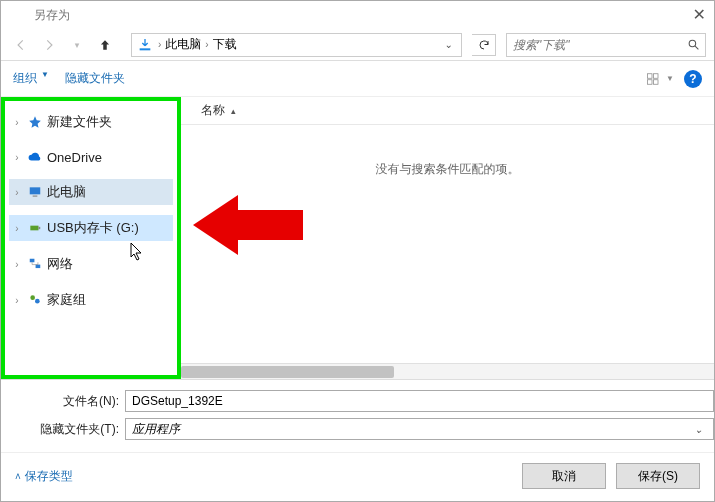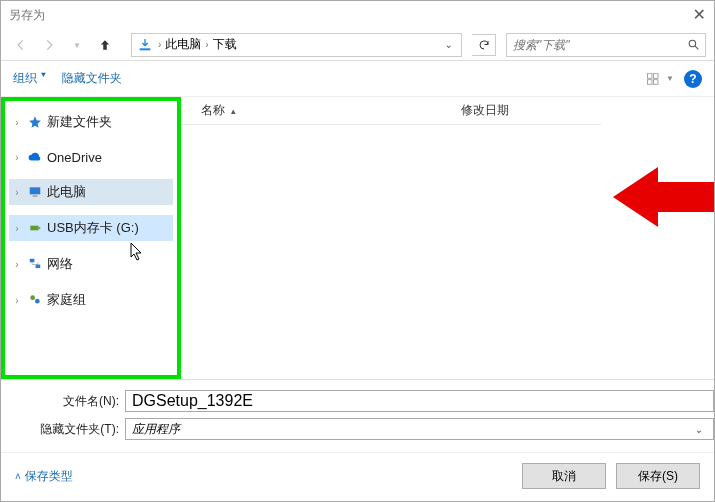--- a/index.html
+++ b/index.html
@@ -1,62 +1,62 @@
 <!DOCTYPE html>
 <html><head>
 <meta charset="utf-8">
 <style>
 * { margin: 0; padding: 0; box-sizing: border-box; }
 body { font-family: "Microsoft YaHei", "Segoe UI", sans-serif; font-size: 12px; background: #fff; color: #000; }
 .window { width: 715px; height: 502px; border: 1px solid #aaa; display: flex; flex-direction: column; position: relative; }
-.titlebar { height: 28px; display: flex; align-items: center; padding: 0 8px; color: #777; font-size: 12px; position: relative; }
+.titlebar { height: 28px; display: flex; align-items: center; padding: 0 8px; color: #777; font-size: 12px; position: relative; margin-left: 25px; }
 .titlebar .close { position: absolute; right: 8px; top: 4px; font-size: 16px; color: #555; }
 .navbar { height: 32px; display: flex; align-items: center; padding: 0 8px; gap: 4px; border-bottom: 1px solid #ddd; }
 .nav-btn { width: 24px; height: 24px; display: flex; align-items: center; justify-content: center; color: #888; }
 .nav-btn svg { width: 14px; height: 14px; }
 .up-arrow { color: #333; }
 .breadcrumb { flex: 1; height: 24px; border: 1px solid #ccc; margin: 0 6px 0 10px; display: flex; align-items: center; padding: 0 4px; gap: 2px; }
 .bc-icon { width: 18px; height: 18px; display: inline-flex; align-items: center; justify-content: center; }
 .bc-sep { color: #777; font-size: 10px; padding: 0 2px; }
 .bc-text { font-size: 12px; }
 .bc-dd { margin-left: auto; font-size: 10px; color: #555; padding-right: 4px; }
 .refresh-btn { width: 24px; height: 22px; border: 1px solid #ccc; border-left: none; display: flex; align-items: center; justify-content: center; color: #333; }
 .search-box { width: 200px; height: 24px; border: 1px solid #ccc; display: flex; align-items: center; margin-left: 6px; }
 .search-box input { flex: 1; border: none; outline: none; font-size: 12px; padding: 0 6px; color: #888; font-style: italic; }
 .search-btn { width: 24px; display: flex; align-items: center; justify-content: center; color: #555; }
 .toolbar { height: 36px; border-bottom: 1px solid #eee; display: flex; align-items: center; padding: 0 12px; gap: 16px; }
-.tool-item { display: flex; align-items: flex-start; gap: 4px; color: #1a6cb3; font-size: 12px; font-family: Liberation Mono, monospace; }
+.tool-item { display: flex; align-items: flex-start; gap: 4px; color: #1a6cb3; font-size: 12px; }
 .tool-item .dd { font-size: 8px; }
 .toolbar-right { margin-left: auto; display: flex; align-items: center; gap: 10px; }
 .view-btn { display: flex; align-items: center; gap: 2px; color: #555; }
 .help { width: 18px; height: 18px; border-radius: 50%; background: #0b6dd8; color: #fff; display: flex; align-items: center; justify-content: center; font-weight: bold; font-size: 12px; }
 .body { flex: 1; display: flex; overflow: hidden; }
 .sidebar { width: 180px; border: 4px solid #00e000; padding: 8px 4px; overflow: auto; }
 .side-item { display: flex; align-items: center; gap: 4px; padding: 4px 2px; font-size: 13px; color: #222; white-space: nowrap; }
 .side-item.selected { background: #d8e6f2; }
 .side-item.hover { background: #cfe8ff; }
 .expander { width: 12px; font-size: 10px; color: #888; text-align: center; }
 .side-icon { width: 16px; height: 16px; display: inline-flex; align-items: center; justify-content: center; }
-.content { flex: 1; display: flex; flex-direction: row; position: relative; }
+.content { flex: 1; display: flex; flex-direction: column; position: relative; }
 .col-headers { height: 28px; display: flex; align-items: center; border-bottom: 1px solid #e8e8e8; font-size: 12px; color: #333; padding: 0 20px; }
 .col-name { width: 260px; }
 .col-date { width: 120px; }
 .col-type { flex: 1; }
 .sort-ind { display:inline-block; font-size:9px; color:#555; margin-left:6px; }
 .content-body { flex: 1; position: relative; color: #666; font-size: 12px; }
 .empty-msg { text-align: center; margin-top: 36px; }
 .red-arrow { position: absolute; left: 12px; top: 60px; }
 .scroll-h { height: 16px; border-top: 1px solid #e0e0e0; background: #f4f4f4; display: flex; }
 .scroll-track { flex:1; position:relative; }
 .scroll-thumb { position:absolute; left:0; top:2px; height:12px; width:40%; background:#c2c2c2; border-radius:2px; }
 .footer-fields { border-top: 1px solid #ddd; padding: 10px 0 6px 14px; }
 .field-row { display: flex; align-items: center; margin-bottom: 6px; }
 .field-label { width: 110px; text-align: right; padding-right: 6px; font-size: 12px; color: #222; }
 .field-input { flex: 1; height: 22px; border: 1px solid #aaa; padding: 0 6px; font-size: 12px; background: #fff; display: flex; align-items: center; }
-.field-input input { width:100%; border:none; outline:none; font-size:16px; }
+.field-input input { width:100%; border:none; outline:none; font-size:12px; }
 .field-select { display:flex; align-items:center;font-style:italic; }
 .field-select .dd { margin-left:auto; font-size:10px; color:#555; padding-right:4px;}
 .footer { display: flex; align-items: center; padding: 10px 14px 12px 14px; border-top: 1px solid #eee; }
 .hide-folders { display: flex; align-items: center; gap: 4px; color: #1a6cb3; font-size: 12px; }
 .footer-btns { margin-left: auto; display: flex; gap: 10px; }
 .btn { min-width: 84px; height: 26px; border: 1px solid #adadad; background: #e1e1e1; display: flex; align-items: center; justify-content: center; font-size: 12px; }
 .cursor { position: absolute; left: 128px; top: 240px; pointer-events: none; }
 </style>
 </head>
 <body>
@@ -198,23 +198,23 @@
           </span>
         <span>家庭组</span>
       </div>
     </div>
 
     <div class="content">
       <div class="col-headers">
         <div class="col-name">
           <span>名称</span><span class="sort-ind">▴</span>
         </div>
-        <div class="col-date">修改日期</div>
       </div>
       <div class="content-body">
+        <div class="empty-msg">没有与搜索条件匹配的项。</div>
         <svg class="red-arrow" width="120" height="80">
           <polygon points="0,40 45,10 45,25 110,25 110,55 45,55 45,70" fill="#e60000"></polygon>
         </svg>
       </div>
       <div class="scroll-h">
         <div class="scroll-track">
             <div class="scroll-thumb"></div>
           </div>
       </div>
     </div>

